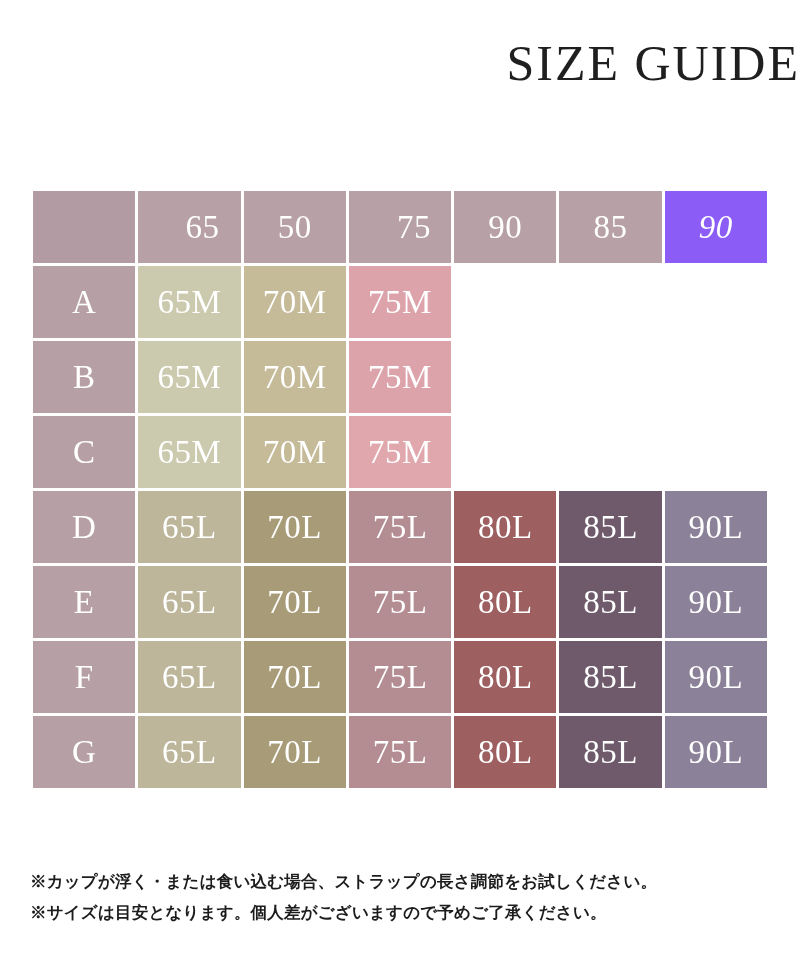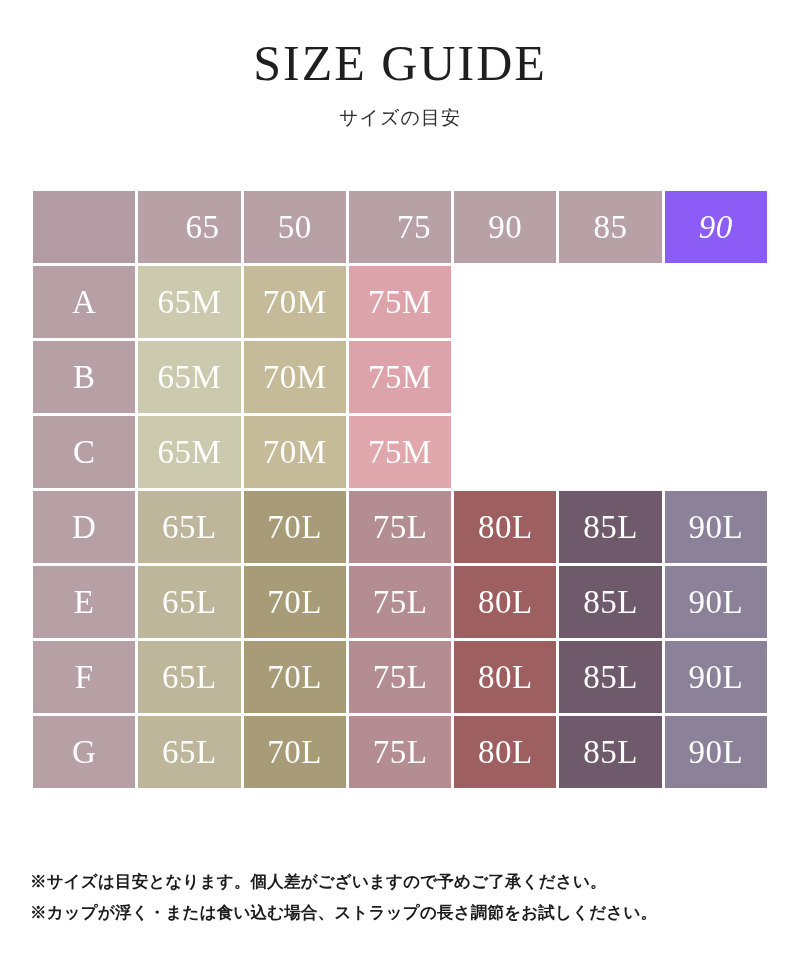--- a/index.html
+++ b/index.html
@@ -14,21 +14,21 @@
     color: #2b2b2b;
     overflow: hidden;
   }
   .page {
     position: relative;
     width: 800px;
     height: 960px;
     box-sizing: border-box;
   }
   .header {
-    text-align: center;
+    text-align: right;
     padding-top: 36px;
   }
   .title {
     font-family: "Liberation Serif", serif;
     font-size: 50px;
     letter-spacing: 2px;
     font-weight: 400;
     color: #1f1f1f;
     margin: 0;
     line-height: 1.1;
@@ -93,21 +93,20 @@
     white-space: nowrap;
   }
 </style>
 </head>
 <body>
 
 <div class="page">
 
   <div class="header">
     <h1 class="title">SIZE GUIDE</h1>
-    <p class="subtitle">サイズの目安</p>
   </div>
 
   <div class="table-wrap">
     <table class="size-table">
       <thead>
         <tr>
           <td class="corner"></td>
         <td class="colhead" style="background: rgb(183, 160, 166); padding-left: 26px;">65</td>
             <td class="colhead" style="background: rgb(183, 160, 166);">50</td>
             <td class="colhead" style="background: rgb(183, 160, 166); padding-left: 28px;">75</td>
@@ -178,17 +177,17 @@
             <td style="background: rgb(179, 141, 146);">75L</td>
             <td style="background: rgb(157, 95, 96);">80L</td>
             <td style="background: rgb(110, 90, 107);">85L</td>
             <td style="background: rgb(139, 129, 152);">90L</td>
           </tr>
         </tbody>
     </table>
   </div>
 
   <div class="notes">
+      <div>※カップが浮く・または食い込む場合、ストラップの長さ調節をお試しください。</div>
       <div>※サイズは目安となります。個人差がございますので予めご了承ください。</div>
-      <div>※カップが浮く・または食い込む場合、ストラップの長さ調節をお試しください。</div>
     </div>
 
 </div>
 
 </body></html>

